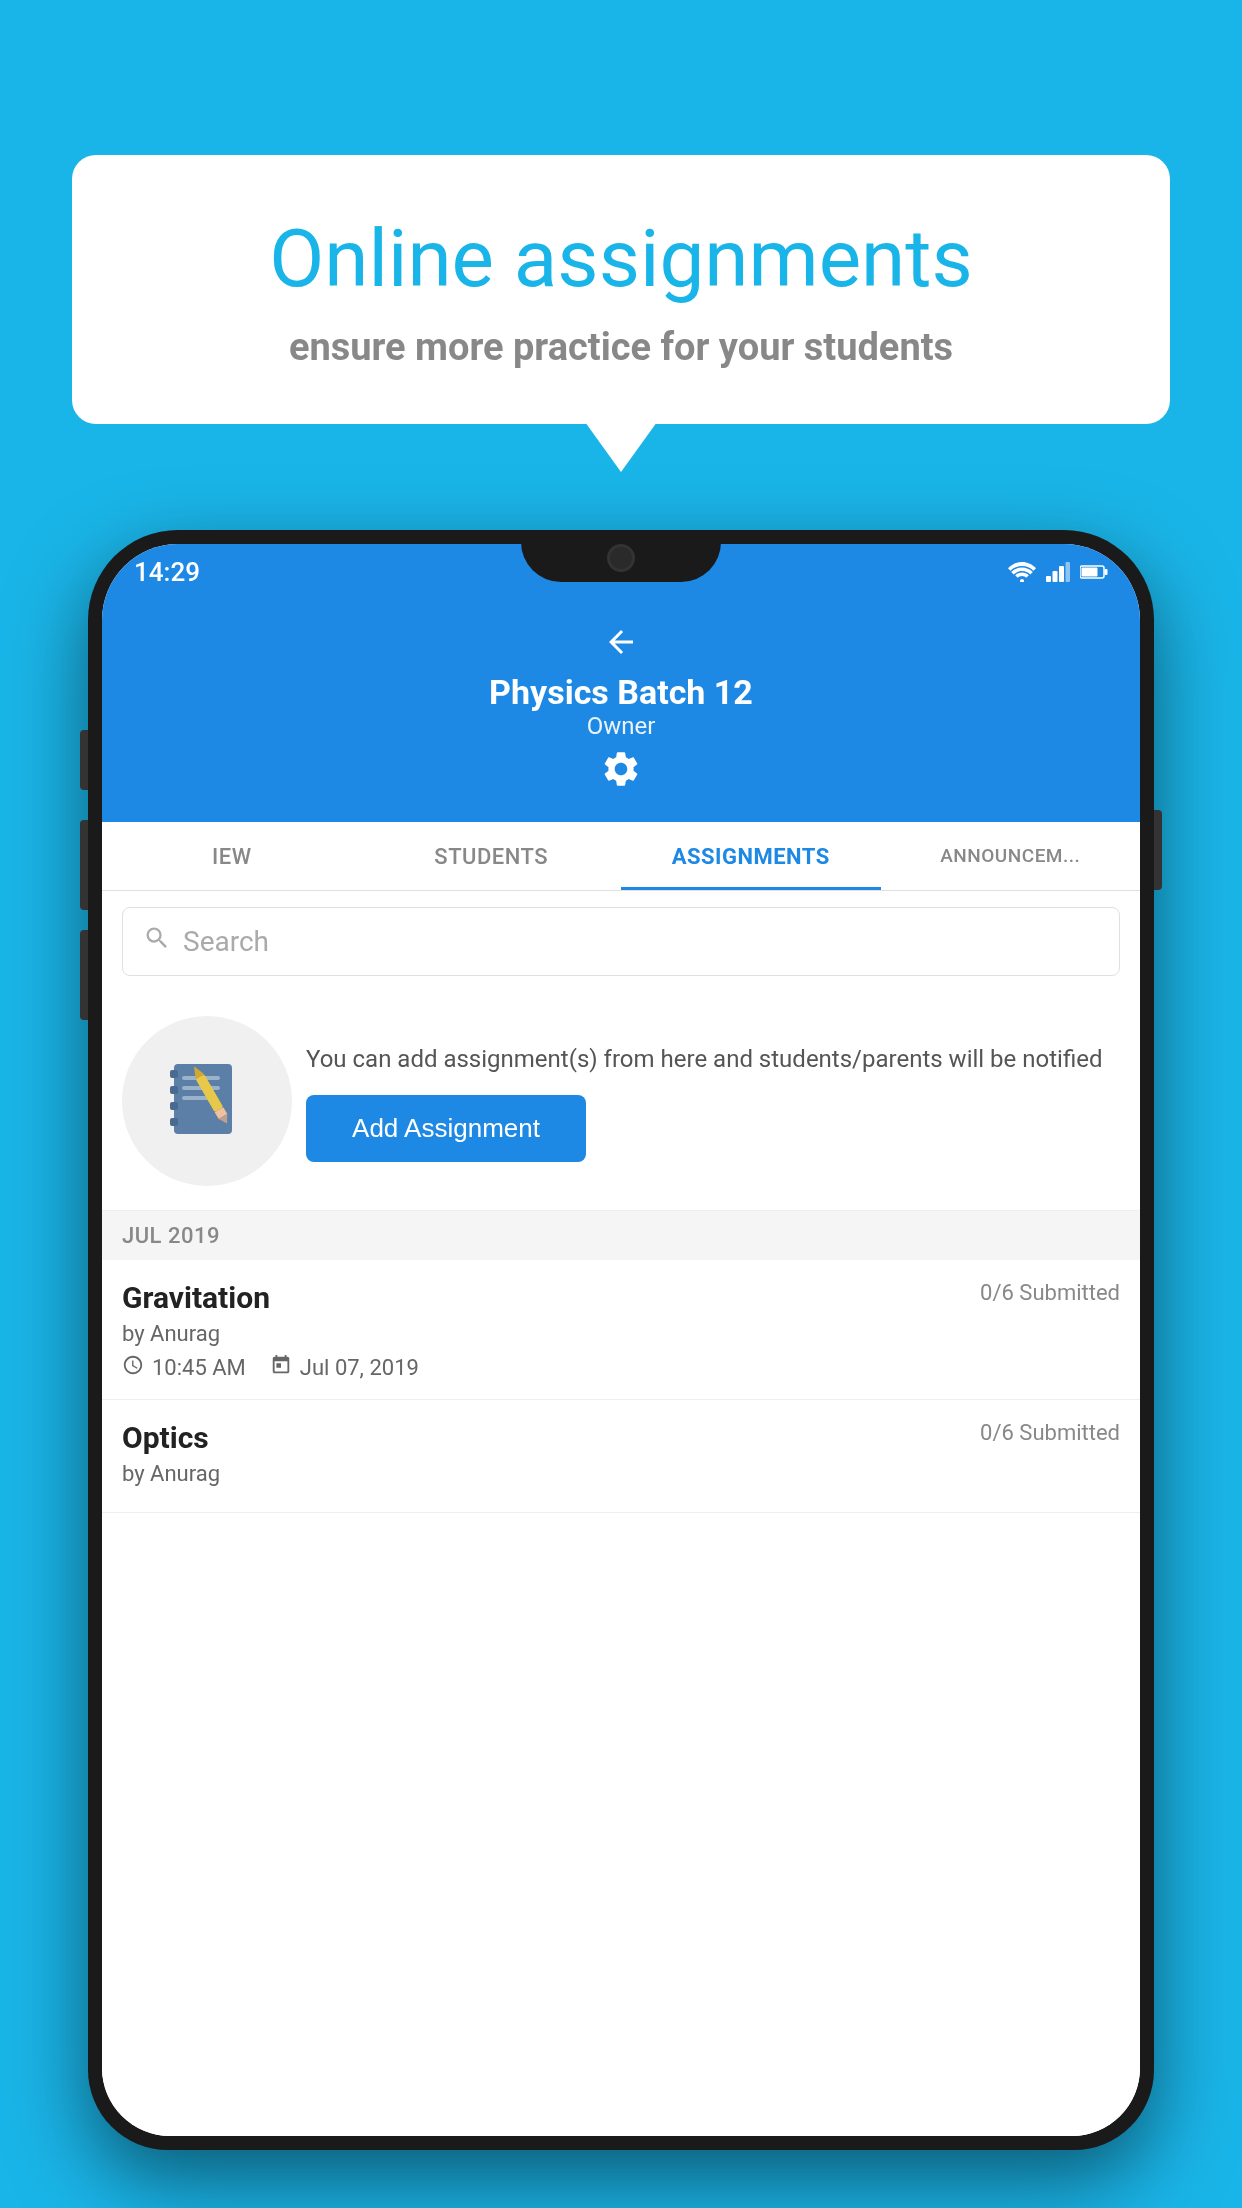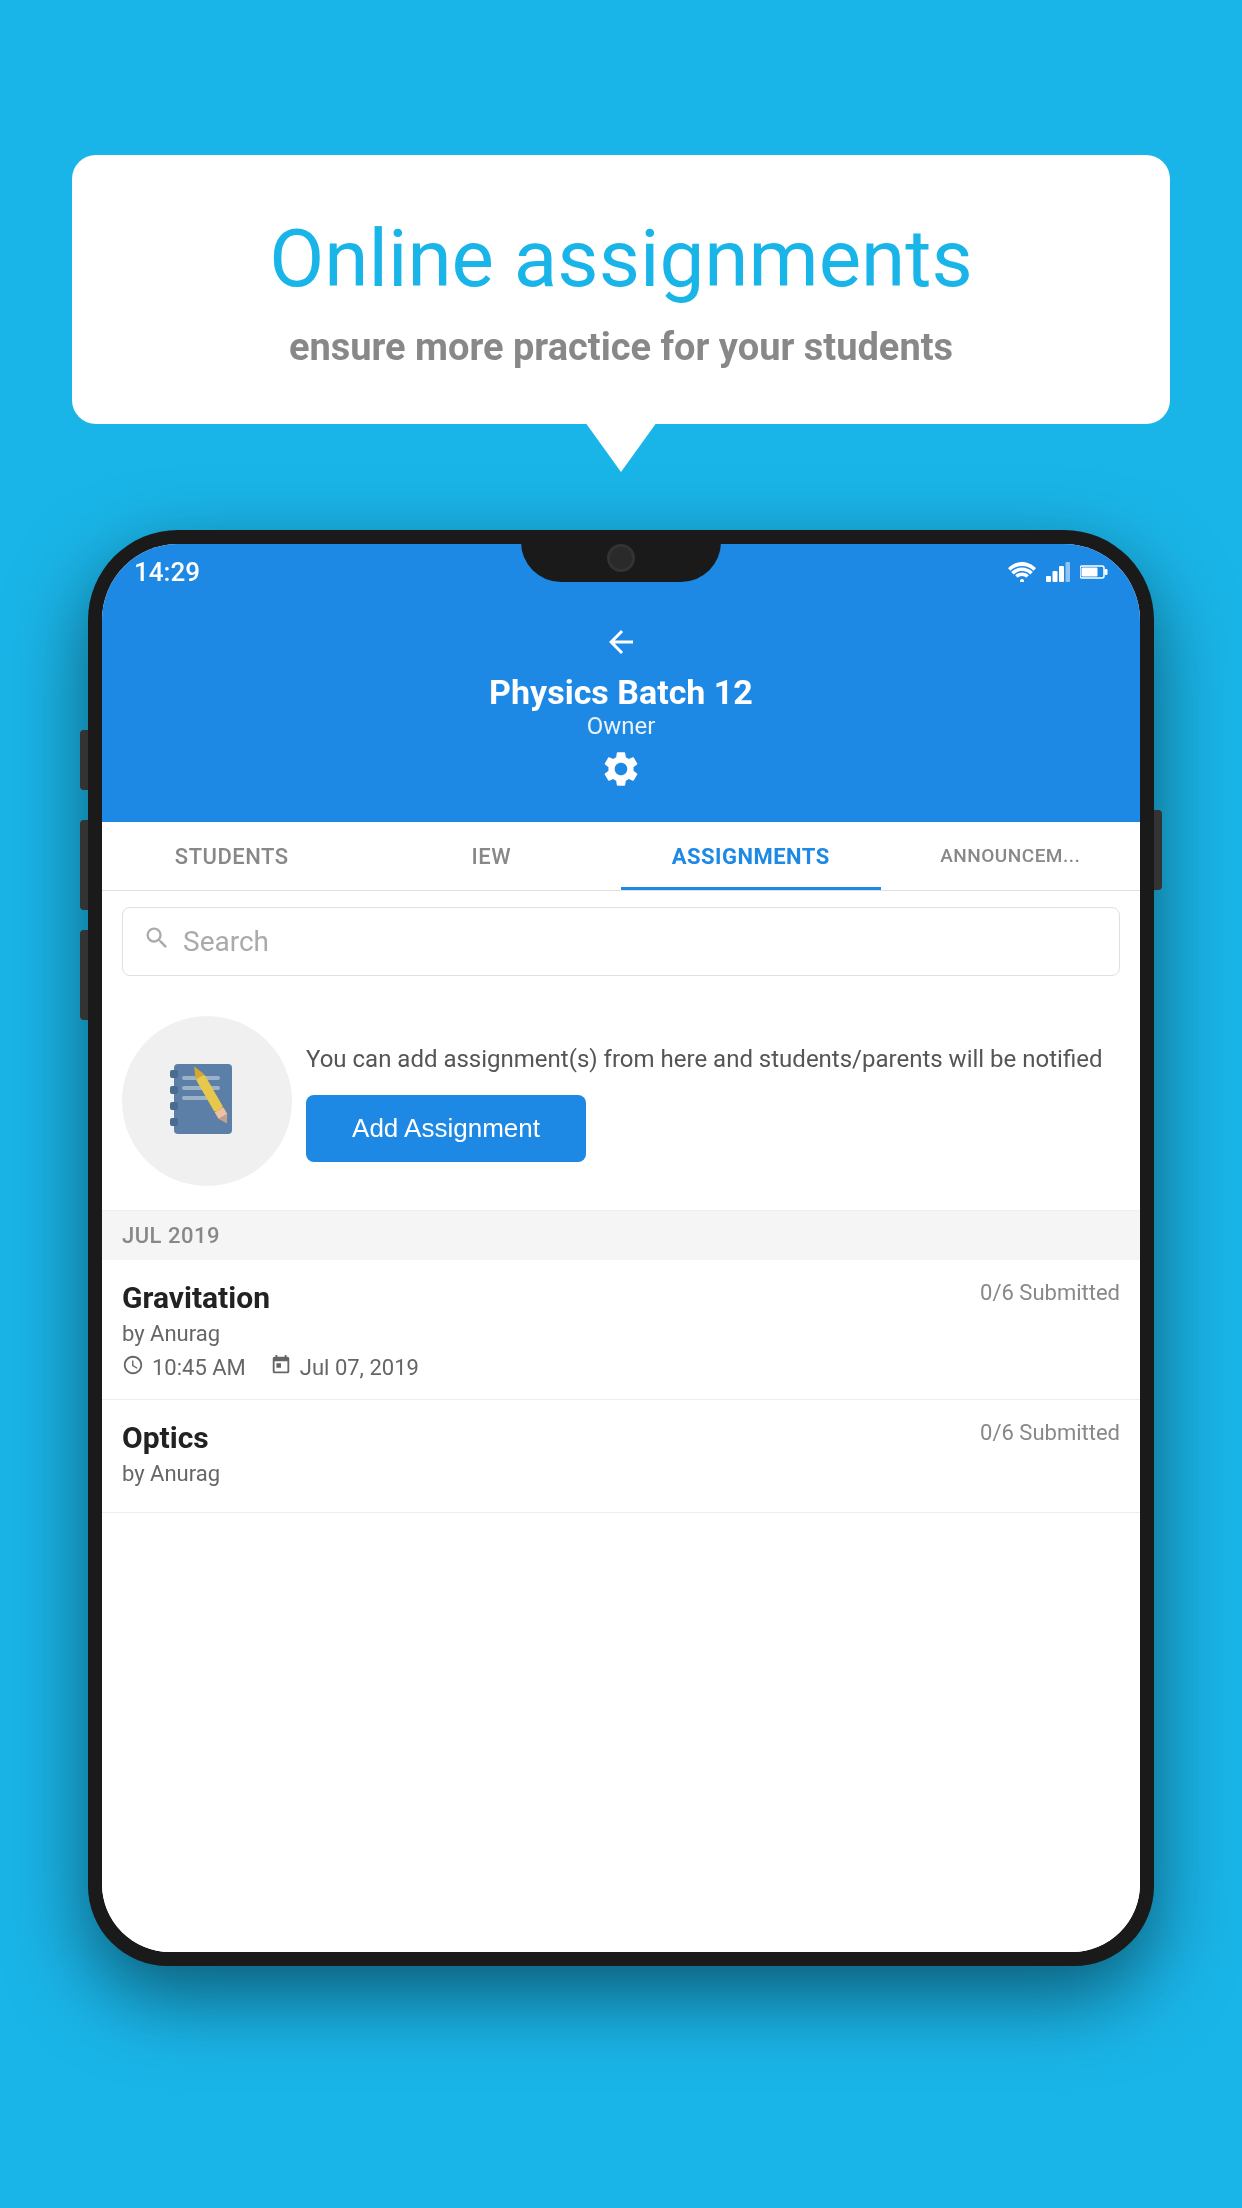--- a/index.html
+++ b/index.html
@@ -65,21 +65,21 @@
       right: 88px;
       bottom: 0;
     }
 
     .phone-outer {
       background: #1a1a1a;
       border-radius: 90px 90px 80px 80px;
       padding: 0;
       position: relative;
       width: 100%;
-      height: 1436px;
+      height: 1620px;
       box-shadow: 0 30px 80px rgba(0,0,0,0.5);
     }
 
     
     .phone-notch {
       position: absolute;
       top: 0;
       left: 50%;
       transform: translateX(-50%);
       width: 200px;
@@ -441,24 +441,24 @@
           </div>
           <div style="cursor:pointer;padding:8px;">
             <svg class="gear-svg" viewBox="0 0 24 24">
               <path d="M19.14 12.94c.04-.3.06-.61.06-.94s-.02-.64-.07-.94l2.03-1.58c.18-.14.23-.41.12-.61l-1.92-3.32c-.12-.22-.37-.29-.59-.22l-2.39.96c-.5-.38-1.03-.7-1.62-.94l-.36-2.54c-.04-.24-.24-.41-.48-.41h-3.84c-.24 0-.43.17-.47.41l-.36 2.54c-.59.24-1.13.57-1.62.94l-2.39-.96c-.22-.08-.47 0-.59.22L2.74 8.87c-.12.21-.08.47.12.61l2.03 1.58c-.05.3-.09.63-.09.94s.02.64.07.94l-2.03 1.58c-.18.14-.23.41-.12.61l1.92 3.32c.12.22.37.29.59.22l2.39-.96c.5.38 1.03.7 1.62.94l.36 2.54c.05.24.24.41.48.41h3.84c.24 0 .44-.17.47-.41l.36-2.54c.59-.24 1.13-.56 1.62-.94l2.39.96c.22.08.47 0 .59-.22l1.92-3.32c.12-.22.07-.47-.12-.61l-2.01-1.58zM12 15.6c-1.98 0-3.6-1.62-3.6-3.6s1.62-3.6 3.6-3.6 3.6 1.62 3.6 3.6-1.62 3.6-3.6 3.6z"></path>
             </svg>
           </div>
         </div>
 
         <div class="tabs-container">
           <div class="tab-item">
+            <span>IEW</span>
+          </div>
+          <div class="tab-item">
             <span>STUDENTS</span>
-          </div>
-          <div class="tab-item">
-            <span>IEW</span>
           </div>
           <div class="tab-item active">
             <span>ASSIGNMENTS</span>
           </div>
           <div class="tab-item" style="font-size:19px;">
             <span>ANNOUNCEM...</span>
           </div>
         </div>
 
         <div class="content-area">

